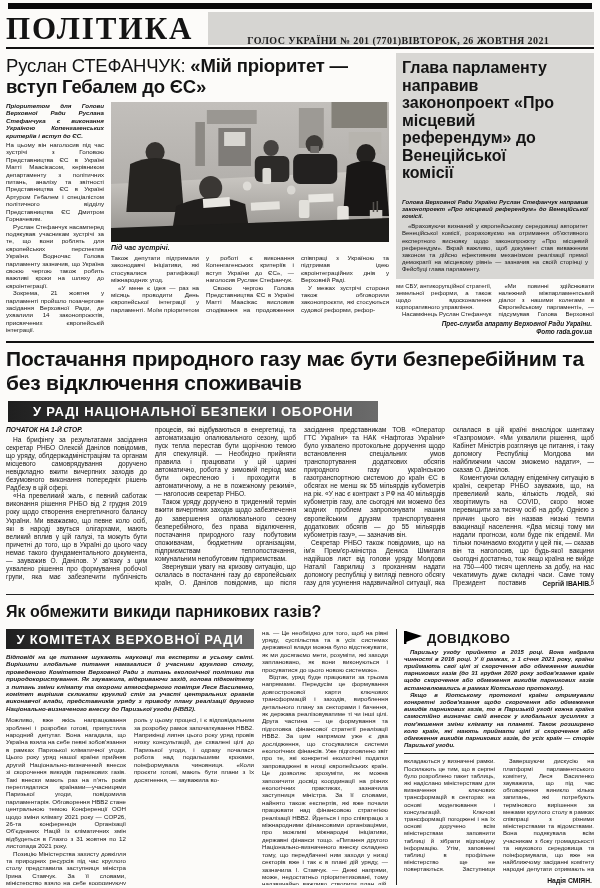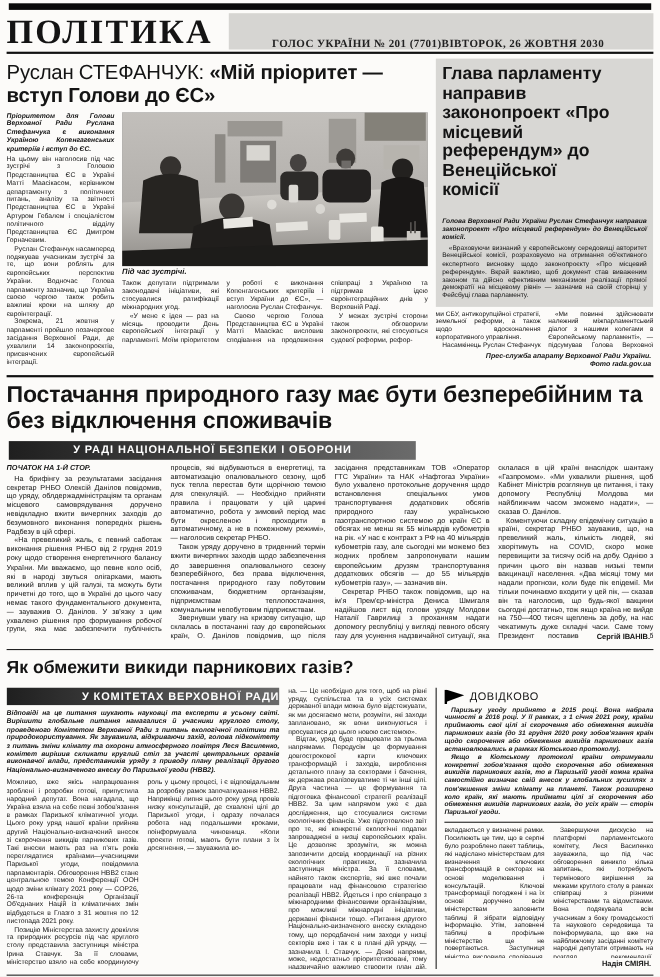--- a/index.html
+++ b/index.html
@@ -55,40 +55,40 @@
   .ref-cols { column-count: 2; column-gap: 7px; font-size: 6px; line-height: 7.2px; text-align: justify; margin-top: 4px; flex: 1; overflow: hidden; }
   .ref-cols p { text-indent: 6px; }
   .ref-cols p:first-child { text-indent: 0; }
   .ref-credits { text-align: right; font-size: 6.4px; line-height: 8px; font-weight: 700; font-style: italic; padding: 2px 2px 1px 0; }
 
   
   .gas-article { border-top: 2px solid #111; margin-top: 4px; padding-top: 4px; position: relative; }
   .gas-headline { font-size: 21px; line-height: 24px; font-weight: 700; letter-spacing: -0.2px; }
   .section-tag {
     background: linear-gradient(90deg, #1f1f1f, #6b6b6b);
-    color: #fff; font-weight: 700; font-size: 10px; letter-spacing: 0.8px;
+    color: #fff; font-weight: 700; font-size: 13px; letter-spacing: 0.8px;
     text-align: center; padding: 3px 0 2.5px 0;
   }
   .gas-tag { width: 63%; margin: 6px 0 4px 2px; }
   .gas-flow { column-count: 4; column-gap: 8px; column-fill: auto; font-size: 6.6px; line-height: 8.1px; text-align: justify; height: 162px; overflow: hidden; }
   .gas-flow p { text-indent: 7px; }
   .start-note { font-style: italic; font-weight: 700; text-indent: 0 !important; margin-bottom: 2px; }
   .gas-byline { position: absolute; right: 3px; bottom: 1px; background: #fcfbf9; font-size: 6.8px; font-weight: 700; padding-left: 5px; }
 
   
   .kom-article { border-top: 1px solid #222; margin-top: 6px; padding-top: 3px; }
   .kom-headline { font-size: 16px; line-height: 25px; font-weight: 700; margin: 1px 0 5px 0; }
   .kom-grid { display: grid; grid-template-columns: 248px 126px 1fr; column-gap: 8px; height: 256px; overflow: hidden; }
   .kom-cellA { overflow: hidden; }
-  .kom-tag { width: 100%; margin-bottom: 4px; text-align: right; }
+  .kom-tag { width: 100%; margin-bottom: 4px; }
   .kom-lead { font-size: 6.2px; line-height: 7.4px; font-weight: 700; font-style: italic; text-align: justify; margin-bottom: 4px; }
   .kom-a-cols { column-count: 2; column-gap: 8px; column-fill: auto; height: 176px; overflow: hidden; }
   .kom-cellB { overflow: hidden; }
   .kom-cellC { border-left: 1px solid #222; padding-left: 7px; display: flex; flex-direction: column; overflow: hidden; }
-  .dov-head { display: flex; align-items: center; gap: 5px; font-weight: 400; font-size: 10px; letter-spacing: 0.5px; margin: 2px 0 3px 0; }
+  .dov-head { display: flex; align-items: flex-start; gap: 5px; font-weight: 700; font-size: 13px; letter-spacing: 0.5px; margin: 2px 0 3px 0; }
   .dov-flag { flex: 0 0 auto; }
   .dov-body { font-size: 6px; line-height: 7.2px; font-weight: 700; font-style: italic; text-align: justify; border-bottom: 1px solid #222; padding-bottom: 4px; margin-bottom: 4px; }
   .dov-body p { text-indent: 6px; }
   .dov-body p:first-child { text-indent: 6px; }
   .kom-c-cols { column-count: 2; column-gap: 8px; font-size: 6px; line-height: 7.2px; text-align: justify; flex: 1; overflow: hidden; }
   .kom-c-cols p { text-indent: 6px; }
   .kom-c-cols p:first-child { text-indent: 0; }
   .kom-byline { text-align: right; font-size: 6.8px; font-weight: 700; padding: 2px 2px 1px 0; }
 
   
@@ -98,28 +98,28 @@
 <body>
 
 <div class="page">
 
   <div class="topbar"></div>
 
   <div class="masthead">
     <div class="section-title">ПОЛІТИКА</div>
     <div class="issue-band">
       <div>ГОЛОС УКРАЇНИ № 201 (7701)</div>
-      <div>ВІВТОРОК, 26 ЖОВТНЯ 2030</div>
+      <div>ВІВТОРОК, 26 ЖОВТНЯ 2021</div>
     </div>
   </div>
 
   <div class="row1">
 
     <div class="eu-article">
-      <div class="eu-headline"><span class="eu-kicker">Руслан СТЕФАНЧУК: </span><span>«Мій пріоритет — вступ Голови до ЄС»</span></div>
+      <div class="eu-headline"><span class="eu-kicker">Руслан СТЕФАНЧУК: </span><span>«Мій пріоритет — вступ Гебалем до ЄС»</span></div>
       <div class="eu-body">
         <div class="smalltext">
           <div class="eu-lead smalltext">Пріоритетом для Голови Верховної Ради Руслана Стефанчука є виконання Україною Копенгагенських критеріїв і вступ до ЄС.</div>
           <div>
               <p>На цьому він наголосив під час зустрічі з Головою Представництва ЄС в Україні Матті Маасікасом, керівником департаменту з політичних питань, аналізу та звітності Представництва ЄС в Україні Артуром Гебалем і спеціалістом політичного відділу Представництва ЄС Дмитром Горначевим.</p>
               <p>Руслан Стефанчук насамперед подякував учасникам зустрічі за те, що вони роблять для європейських перспектив України. Водночас Голова парламенту зазначив, що Україна своєю чергою також робить важливі кроки на шляху до євроінтеграції.</p>
               <p>Зокрема, 21 жовтня у парламенті пройшло позачергове засідання Верховної Ради, де ухвалили 14 законопроєктів, присвячених європейській інтеграції.</p>
             </div>
         </div>
         <div>

